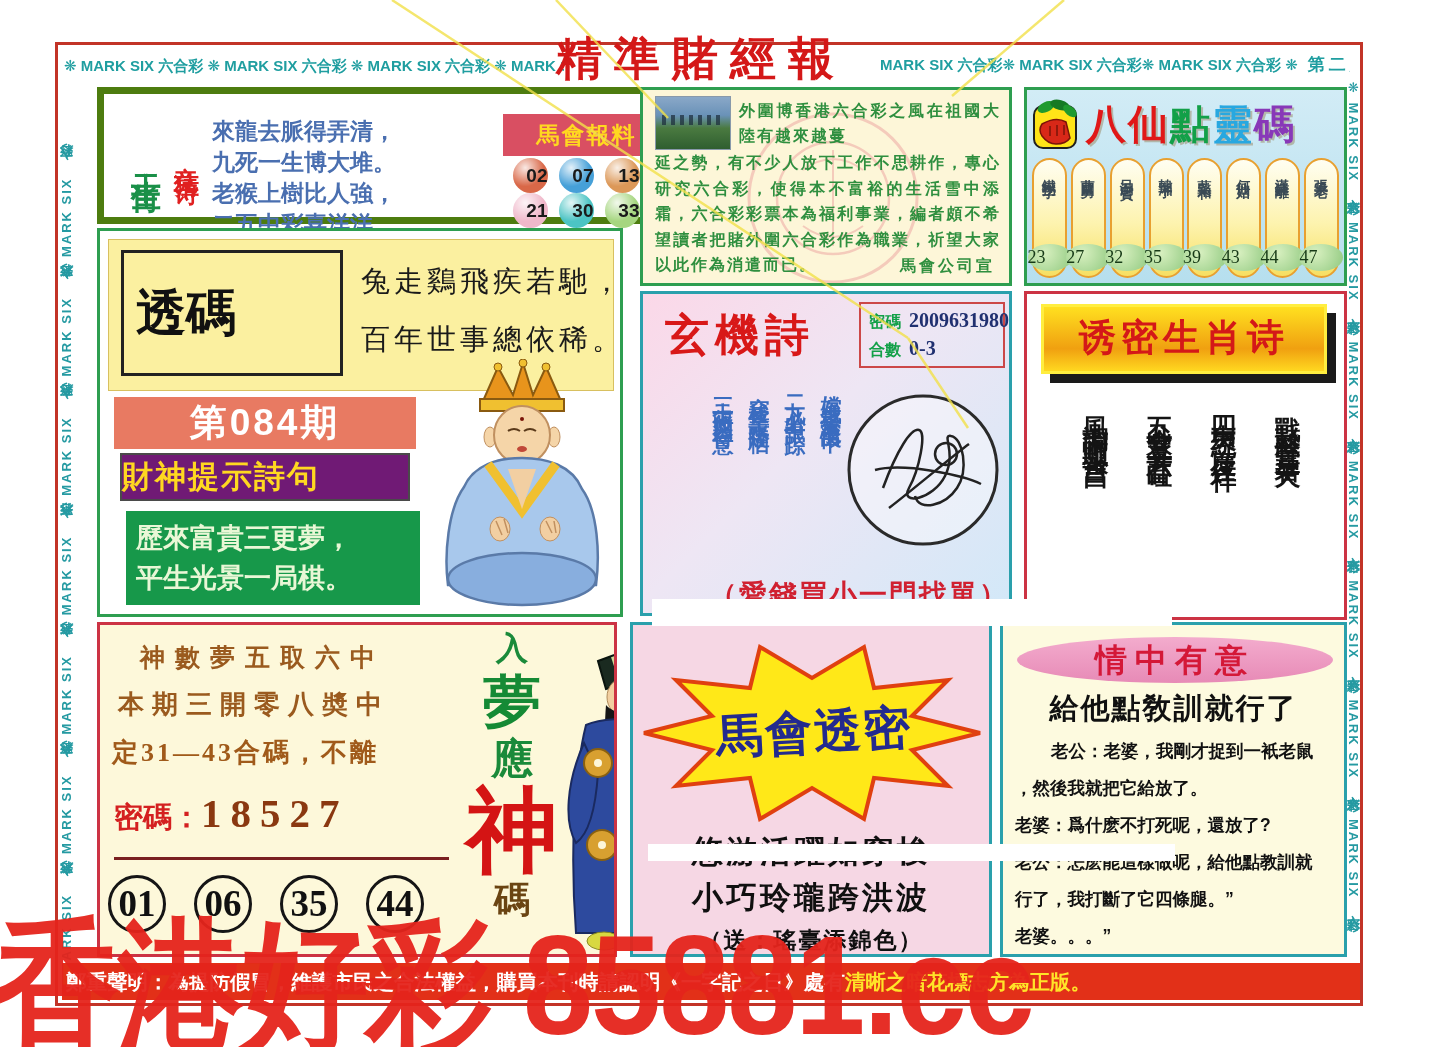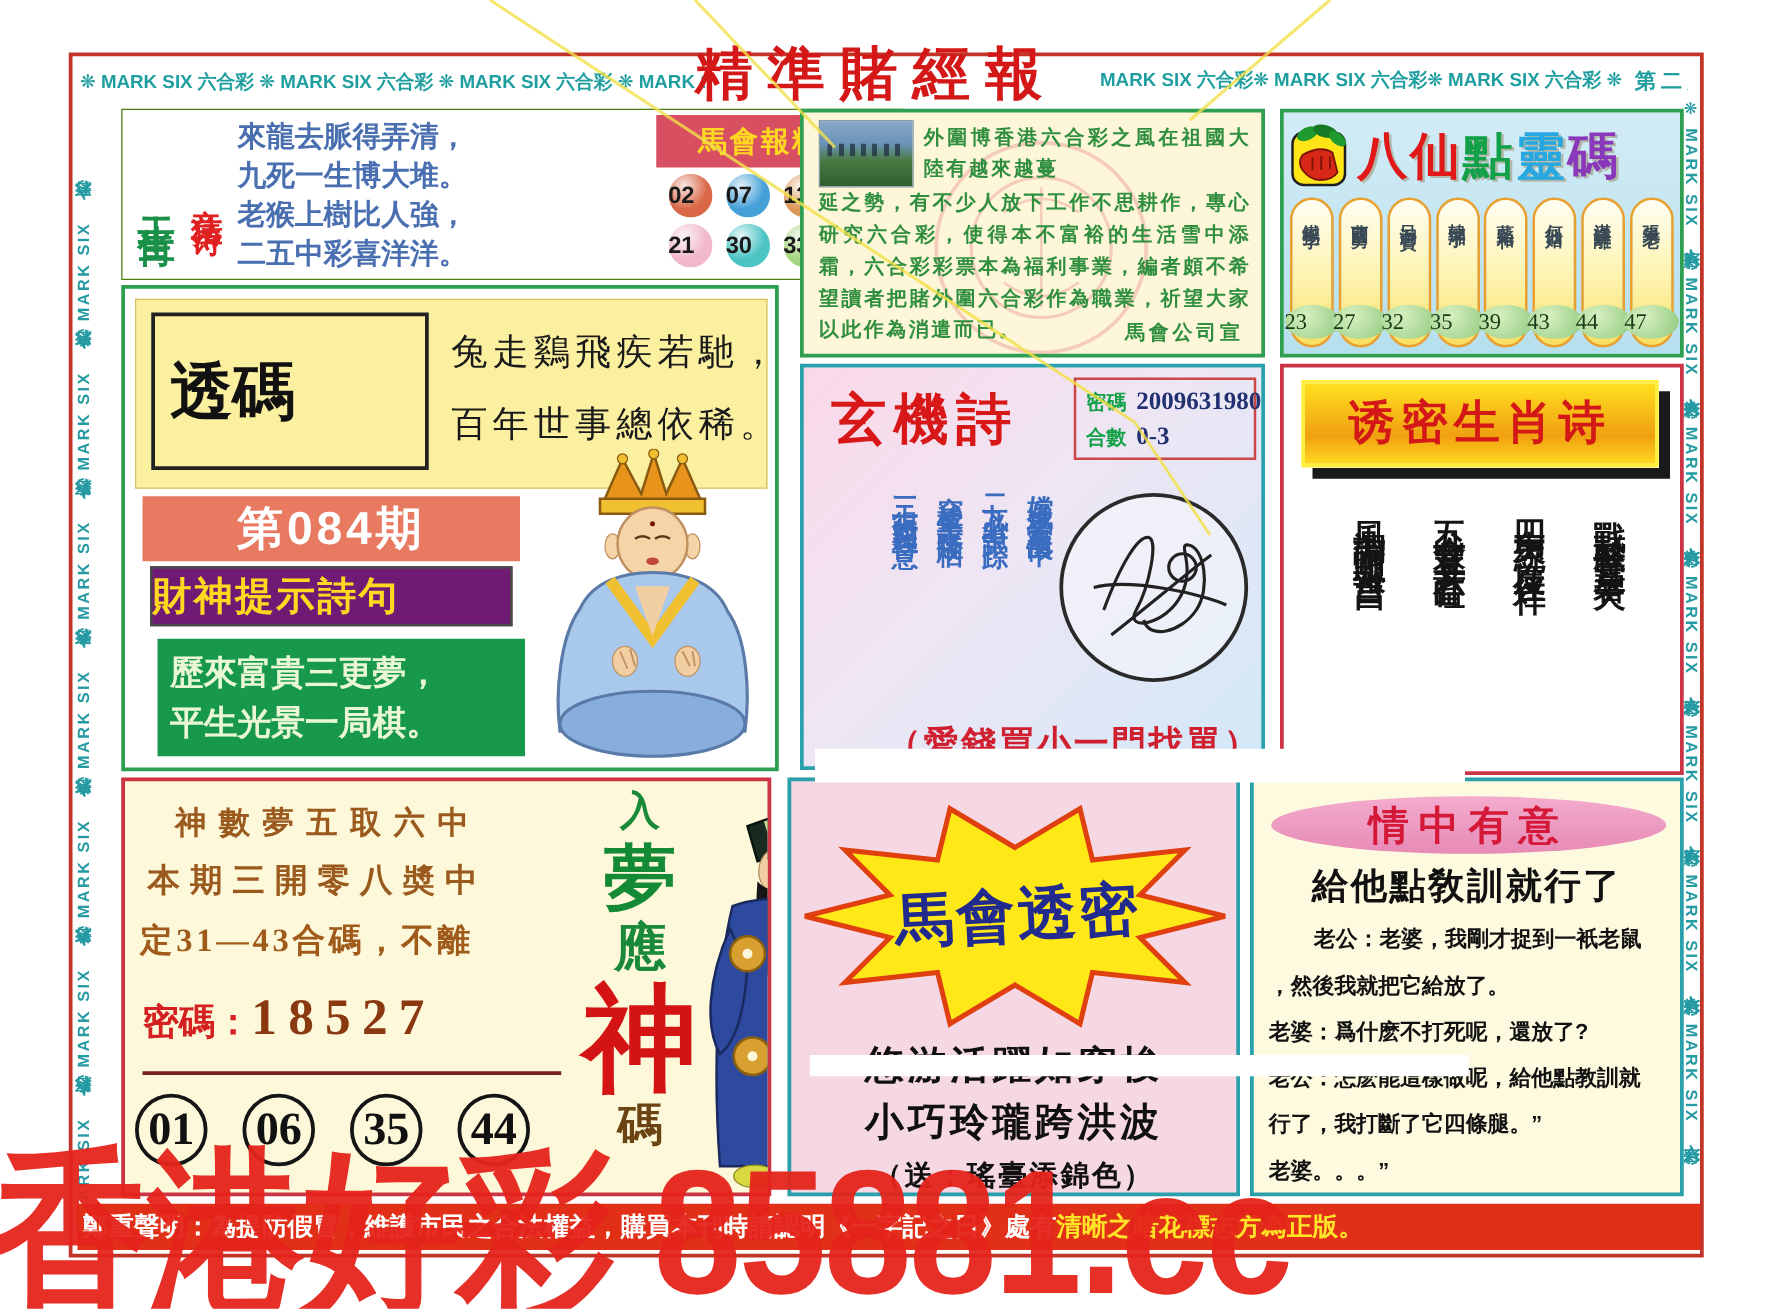--- a/index.html
+++ b/index.html
@@ -21,31 +21,31 @@
   #edition{font-size:17px;letter-spacing:4px}
   .side-strip{top:80px;width:30px;height:916px;color:#259aa2;font-weight:bold;font-size:13px;
               letter-spacing:2px;overflow:hidden}
   #strip-left{left:58px}
   #strip-right{left:1332px}
 
   
   .box{position:absolute;box-sizing:border-box;background:#fff}
 
   
-  #zodiac{left:97px;top:87px;width:625px;height:137px;border:1px solid #4d7c0f;display:flex;padding:4px}
+  #zodiac{left:97px;top:87px;width:625px;height:137px;border:7px solid #4d7c0f;display:flex;padding:20px}
   .z-title{writing-mode:vertical-rl;font-size:30px;font-weight:bold;color:#1a9048;width:44px;
            text-align:center;letter-spacing:4px;line-height:44px}
   .z-sub{writing-mode:vertical-rl;font-size:25px;font-weight:bold;color:#e02020;width:38px;
          text-align:center;letter-spacing:6px;line-height:38px}
   .z-poem{flex:1;padding:2px 6px;font-size:23px;font-weight:bold;color:#4a6fb0;line-height:31px;white-space:nowrap}
   .z-report{width:192px;display:flex;flex-direction:column}
   .z-report-head{background:#d94f62;color:#ffd820;font-weight:bold;font-size:23px;text-align:center;
                  height:42px;line-height:42px;letter-spacing:2px}
   .z-balls{flex:1;display:grid;grid-template-columns:repeat(4,1fr);align-items:center;justify-items:center;padding:2px 4px}
-  .ball{width:35px;height:35px;border-radius:50%;text-align:left;line-height:35px;font-size:19px;
+  .ball{width:35px;height:35px;border-radius:50%;text-align:right;line-height:35px;font-size:19px;
         font-weight:bold;color:#1a1a1a;
         background-image:radial-gradient(circle at 35% 28%,rgba(255,255,255,.85),rgba(255,255,255,0) 55%)}
 
   
   #notice{left:640px;top:87px;width:372px;height:199px;border:3px solid #2e9e50;background:#fdf6d8;overflow:hidden}
   #notice-photo{left:12px;top:6px;width:74px;height:52px;border:1px solid #8899aa;
      background:linear-gradient(180deg,#8aa8c8 0%,#6a92b8 35%,#4a7a40 60%,#2f5e30 100%)}
   #notice-photo i{position:absolute;left:6px;top:18px;width:60px;height:10px;display:block;
      background:repeating-linear-gradient(90deg,#1a2a3a 0 4px,transparent 4px 9px);opacity:.7}
   .notice-text{font-size:16px;font-weight:bold;color:#2f8f3f;text-align:justify;letter-spacing:2px}

